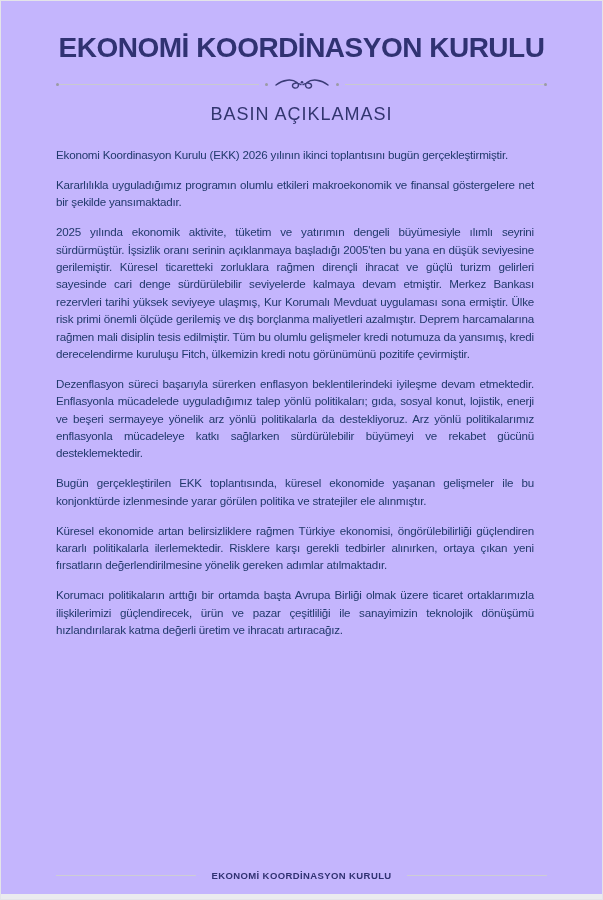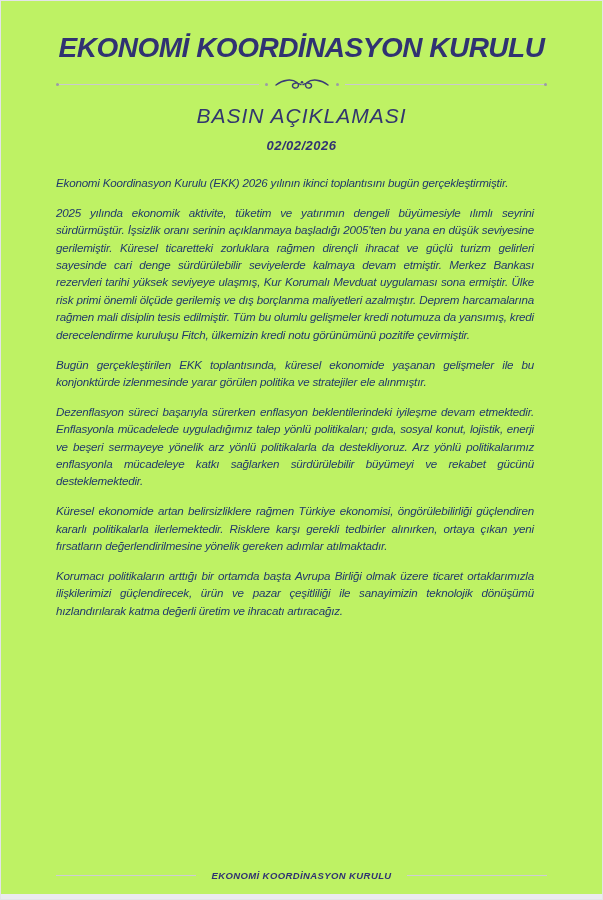--- a/index.html
+++ b/index.html
@@ -4,43 +4,42 @@
 <style>
   * { margin: 0; padding: 0; box-sizing: border-box; }
   html, body { background: #ffffff; }
   body {
     width: 603px; height: 900px; overflow: hidden;
     font-family: "Liberation Sans", sans-serif;
   }
   .page {
     position: relative;
     width: 603px; height: 900px;
-    background: #bef264;
+    background: #c4b5fd;
     border: 1px solid #e4e4e9;
-    font-style: italic;
   }
   
   .header { padding-top: 31px; text-align: center; }
   .org-title {
     font-size: 28px; font-weight: 700; letter-spacing: -0.5px;
     color: #303272;
   }
   .divider {
     display: flex; align-items: center;
     margin: 12px 55px 8px 55px; height: 16px;
   }
   .divider .line { flex: 1; height: 1px; background: #c9c9cf; }
   .divider .end-dot, .divider .mid-dot {
     width: 3px; height: 3px; border-radius: 50%; background: #9b9ba6;
     flex: 0 0 auto;
   }
   .divider .mid-dot { margin: 0 6px; }
   .divider .ornament { flex: 0 0 auto; display: flex; align-items: center; }
   .doc-title {
-    font-size: 21px; font-weight: 400; letter-spacing: 1px;
+    font-size: 18px; font-weight: 400; letter-spacing: 1px;
     color: #32356f; margin-top: 12px;
   }
   .doc-date {
     font-size: 13px; font-weight: 700; letter-spacing: 0.5px;
     color: #303272; margin-top: 10px;
   }
   
   .content { padding: 21px 68px 0 55px; }
   .content p {
     font-size: 11.6px; line-height: 1.5; letter-spacing: -0.2px;
@@ -80,28 +79,28 @@
           <path d="M54 9 C47 3.5, 38 2.5, 33 6.5 C30 9.2, 32 12.6, 35.4 12 C38.2 11.5, 38.4 7.8, 35 7.2 C33 6.9, 30.5 7.6, 29 8.6" stroke="#3a3b76" stroke-width="1.4" stroke-linecap="round"></path>
           <circle cx="28" cy="6.2" r="1.3" fill="#3a3b76"></circle>
         </svg>
       </span>
       <span class="mid-dot"></span>
       <span class="line"></span>
       <span class="end-dot"></span>
     </div>
 
     <div class="doc-title">BASIN AÇIKLAMASI</div>
-    <div class="doc-date">02/02/2026</div>
   </div>
 
   <div class="content">
     <p>Ekonomi Koordinasyon Kurulu (EKK) 2026 yılının ikinci toplantısını bugün gerçekleştirmiştir.</p>
+    <p>Kararlılıkla uyguladığımız programın olumlu etkileri makroekonomik ve finansal göstergelere net bir şekilde yansımaktadır.</p>
     <p>2025 yılında ekonomik aktivite, tüketim ve yatırımın dengeli büyümesiyle ılımlı seyrini sürdürmüştür. İşsizlik oranı serinin açıklanmaya başladığı 2005'ten bu yana en düşük seviyesine gerilemiştir. Küresel ticaretteki zorluklara rağmen dirençli ihracat ve güçlü turizm gelirleri sayesinde cari denge sürdürülebilir seviyelerde kalmaya devam etmiştir. Merkez Bankası rezervleri tarihi yüksek seviyeye ulaşmış, Kur Korumalı Mevduat uygulaması sona ermiştir. Ülke risk primi önemli ölçüde gerilemiş ve dış borçlanma maliyetleri azalmıştır. Deprem harcamalarına rağmen mali disiplin tesis edilmiştir. Tüm bu olumlu gelişmeler kredi notumuza da yansımış, kredi derecelendirme kuruluşu Fitch, ülkemizin kredi notu görünümünü pozitife çevirmiştir.</p>
+    <p>Dezenflasyon süreci başarıyla sürerken enflasyon beklentilerindeki iyileşme devam etmektedir. Enflasyonla mücadelede uyguladığımız talep yönlü politikaları; gıda, sosyal konut, lojistik, enerji ve beşeri sermayeye yönelik arz yönlü politikalarla da destekliyoruz. Arz yönlü politikalarımız enflasyonla mücadeleye katkı sağlarken sürdürülebilir büyümeyi ve rekabet gücünü desteklemektedir.</p>
     <p>Bugün gerçekleştirilen EKK toplantısında, küresel ekonomide yaşanan gelişmeler ile bu konjonktürde izlenmesinde yarar görülen politika ve stratejiler ele alınmıştır.</p>
-    <p>Dezenflasyon süreci başarıyla sürerken enflasyon beklentilerindeki iyileşme devam etmektedir. Enflasyonla mücadelede uyguladığımız talep yönlü politikaları; gıda, sosyal konut, lojistik, enerji ve beşeri sermayeye yönelik arz yönlü politikalarla da destekliyoruz. Arz yönlü politikalarımız enflasyonla mücadeleye katkı sağlarken sürdürülebilir büyümeyi ve rekabet gücünü desteklemektedir.</p>
     <p>Küresel ekonomide artan belirsizliklere rağmen Türkiye ekonomisi, öngörülebilirliği güçlendiren kararlı politikalarla ilerlemektedir. Risklere karşı gerekli tedbirler alınırken, ortaya çıkan yeni fırsatların değerlendirilmesine yönelik gereken adımlar atılmaktadır.</p>
     <p>Korumacı politikaların arttığı bir ortamda başta Avrupa Birliği olmak üzere ticaret ortaklarımızla ilişkilerimizi güçlendirecek, ürün ve pazar çeşitliliği ile sanayimizin teknolojik dönüşümü hızlandırılarak katma değerli üretim ve ihracatı artıracağız.</p>
   </div>
 
   <div class="footer">
     <span class="line"></span>
     <span class="label">EKONOMİ KOORDİNASYON KURULU</span>
     <span class="line"></span>
   </div>
 

